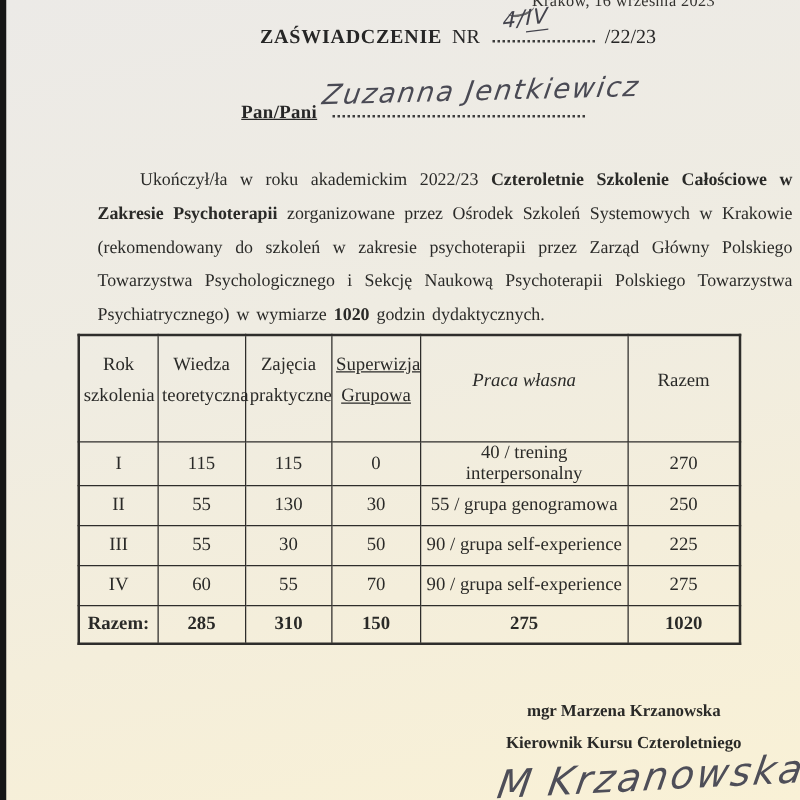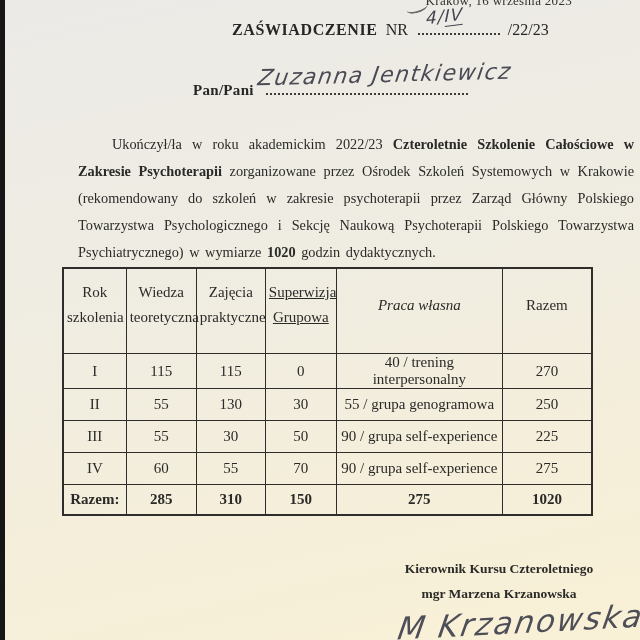--- a/index.html
+++ b/index.html
@@ -14,37 +14,37 @@
   .date-line{
     position:absolute;top:-7px;right:68px;font-size:13px;letter-spacing:.3px;
     color:#33322f;white-space:nowrap;
   }
   .stray-mark{
     position:absolute;left:406px;top:2px;width:22px;height:9px;
     border-bottom:2px solid #6a6a6a;border-radius:0 0 60% 40%;transform:rotate(-12deg);
   }
 
   .title-line{
-    position:absolute;top:21px;left:208px;font-size:16px;white-space:nowrap;margin-left:24px;
+    position:absolute;top:21px;left:208px;font-size:16px;white-space:nowrap;
   }
   .title-main{font-weight:bold;letter-spacing:.6px;}
   .title-nr{margin-left:4px;}
   .dots-nr{
     display:inline-block;width:82px;height:5px;margin:0 4px 0 6px;
     border-bottom:2px dotted #3c3c3c;position:relative;
   }
   .hw{font-family:"DejaVu Sans",sans-serif;font-style:italic;color:#43434c;}
   .hw-nr{
     position:absolute;left:8px;top:-22px;font-size:17px;letter-spacing:1px;
     transform:rotate(-7deg) skewX(-8deg);white-space:nowrap;
   }
   .hw-nr .underlined{border-bottom:1.5px solid #43434c;}
 
   .salutation{position:absolute;top:82px;left:193px;font-size:15px;white-space:nowrap;}
-  .salutation-label{font-weight:bold;letter-spacing:.3px;}
+  .salutation-label{font-weight:bold;letter-spacing:.3px;text-decoration:underline;}
   .dots-name{
     display:inline-block;width:202px;height:5px;margin-left:8px;
     border-bottom:2.5px dotted #3c3c3c;position:relative;
   }
   .hw-name{
     position:absolute;left:-8px;top:-26px;font-size:22px;letter-spacing:1.5px;
     transform:rotate(-1.5deg) skewX(-10deg);white-space:nowrap;color:#4a4a54;
   }
 
   .body-par{
@@ -152,17 +152,17 @@
       <td>285</td>
       <td>310</td>
       <td>150</td>
       <td>275</td>
       <td>1020</td>
     </tr>
   </tbody>
     </table>
 
   <div class="sig-block">
+    <div>mgr Marzena Krzanowska</div>
     <div>Kierownik Kursu Czteroletniego</div>
-    <div>mgr Marzena Krzanowska</div>
   </div>
   <div class="hw hw-sig">M Krzanowska</div>
 </div>
 
 </body></html>

